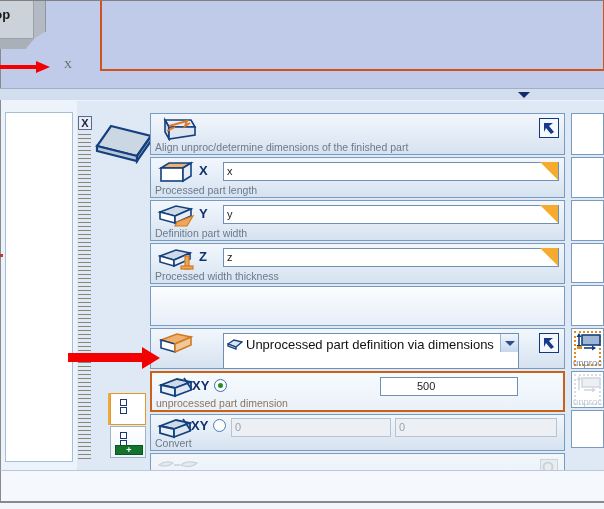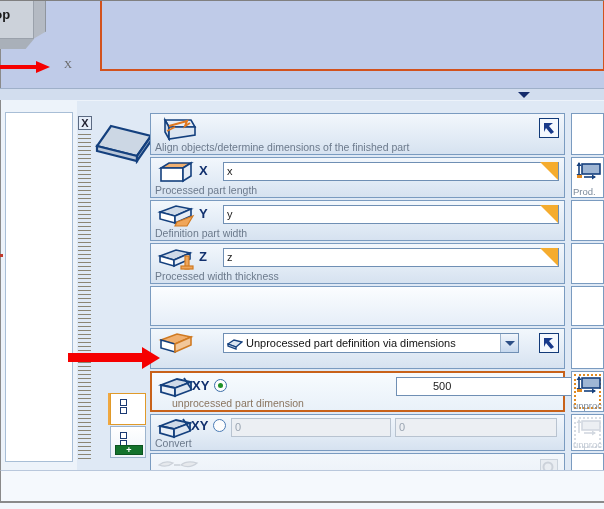--- a/index.html
+++ b/index.html
@@ -165,21 +165,21 @@
   .row-icon{position:absolute;left:6px;top:3px;width:40px;height:22px;}
   .axis-letter{
     position:absolute;left:48px;top:5px;font-size:13px;font-weight:bold;
     color:#11306e;font-family:"Liberation Sans",sans-serif;
   }
   .row-caption{
     position:absolute;left:4px;bottom:1px;font-size:10.5px;color:#6c7a8c;
     font-family:"Liberation Sans",sans-serif;white-space:nowrap;
   }
   .row-caption.dim{color:#aab6c4;}
-  .row-caption.sel-cap{color:#8a7560;margin-left:16px;}
+  .row-caption.sel-cap{color:#8a7560;}
 
   .txtfield{
     position:absolute;top:4px;height:19px;
     background:#ffffff;border:1px solid #6f8fb4;box-sizing:border-box;
     font-size:11px;color:#1a1a1a;padding:2px 0 0 3px;
     font-family:"Liberation Sans",sans-serif;overflow:hidden;
   }
   .txtfield.grey{background:#eceff3;border:1px solid #b8c3d0;color:#9aa5b2;}
   .corner-tri{
     position:absolute;right:0;top:0;width:0;height:0;
@@ -189,23 +189,23 @@
   
   .radio{
     position:absolute;width:13px;height:13px;border-radius:50%;
     border:1px solid #3b6ea8;background:#fdfdfd;box-sizing:border-box;cursor:pointer;
   }
   .radio .dot{position:absolute;left:3px;top:3px;width:5px;height:5px;border-radius:50%;background:#1f9128;}
   .radio.off{border-color:#4a7bb5;}
 
   
   .combo{
-    position:absolute;left:72px;top:4px;width:296px;height:20px;
+    position:absolute;left:72px;top:4px;width:296px;height:36px;
     background:#ffffff;border:1px solid #6f8fb4;box-sizing:border-box;
-    font-size:11px;color:#111;cursor:pointer;
+    font-size:13px;color:#111;cursor:pointer;
   }
   .combo .ctext{position:absolute;left:22px;top:3px;white-space:nowrap;}
   .combo .cicon{position:absolute;left:3px;top:4px;}
   .combo .carrow{
     position:absolute;right:0;top:0;width:18px;height:18px;
     background:linear-gradient(to bottom,#f1f6fc,#c6d8ee);
     border-left:1px solid #9db4cd;box-sizing:border-box;
   }
   .combo .carrow i{
     position:absolute;left:4px;top:7px;width:0;height:0;
@@ -318,21 +318,21 @@
           <polygon points="12,10 38,10 38,18 12,22" fill="#dde6f1" stroke="#14407e" stroke-width="1.6"></polygon>
           <path d="M12 9 L30 4 L28 9 L33 6" fill="none" stroke="#e07820" stroke-width="2"></path>
           <path d="M10 14 L18 10" stroke="#e07820" stroke-width="1.6"></path>
         </svg>
       </div>
       <div class="arrow-btn">
         <svg width="18" height="18" viewBox="0 0 18 18">
           <path d="M4 4 L13 4 L9 7 L14 13 L11 15 L6 9 L4 13 Z" fill="#17398a"></path>
         </svg>
       </div>
-      <div class="row-caption">Align objects/determine dimensions of the finished part</div>
+      <div class="row-caption">Align unproc/determine dimensions of the finished part</div>
     </div>
 
     <div class="row h-field">
       <div class="row-icon">
         <svg width="40" height="24" viewBox="0 0 40 24">
           <polygon points="4,7 26,7 34,2 12,2" fill="#f0b070" stroke="#14407e" stroke-width="1.6"></polygon>
           <rect x="4" y="7" width="22" height="13" fill="#ffffff" stroke="#14407e" stroke-width="1.6"></rect>
           <polygon points="26,7 34,2 34,15 26,20" fill="#e6edf6" stroke="#14407e" stroke-width="1.6"></polygon>
         </svg>
       </div>
@@ -408,21 +408,21 @@
           <polygon points="3,9 19,3 33,6 17,12" fill="#cfdae8" stroke="#14407e" stroke-width="1.8"></polygon>
           <polygon points="3,9 17,12 17,20 3,16" fill="#e9eff7" stroke="#14407e" stroke-width="1.8"></polygon>
           <polygon points="17,12 33,6 33,14 17,20" fill="#dde6f1" stroke="#14407e" stroke-width="1.8"></polygon>
           <line x1="26" y1="2" x2="34" y2="14" stroke="#14407e" stroke-width="1.8"></line>
         </svg>
       </div>
       <div class="axis-letter" style="left:40px;">XY</div>
       <div class="radio" style="left:62px;top:6px;">
         <div class="dot"></div>
       </div>
-      <div class="txtfield" style="left:244px;width:184px;padding-left:36px;">500</div>
+      <div class="txtfield" style="left:228px;width:138px;padding-left:36px;">500</div>
       <div class="row-caption sel-cap">unprocessed part dimension</div>
     </div>
 
     <div class="row h-off">
       <div class="row-icon">
         <svg width="40" height="24" viewBox="0 0 40 24">
           <polygon points="3,8 19,2 33,5 17,11" fill="#cfdae8" stroke="#14407e" stroke-width="1.8"></polygon>
           <polygon points="3,8 17,11 17,19 3,15" fill="#e9eff7" stroke="#14407e" stroke-width="1.8"></polygon>
           <polygon points="17,11 33,5 33,13 17,19" fill="#dde6f1" stroke="#14407e" stroke-width="1.8"></polygon>
           <line x1="26" y1="1" x2="34" y2="13" stroke="#14407e" stroke-width="1.8"></line>
@@ -448,34 +448,20 @@
           <circle cx="7" cy="7" r="4.5" fill="none" stroke="#ccd2da" stroke-width="2"></circle>
         </svg>
       </div>
       <div class="row-caption dim">Convert unprocessed part areas into 3D models</div>
     </div>
   </div>
 
   <div class="rcol">
     <div class="rbtn" style="height:42px;"></div>
 
-    <div class="rbtn" style="height:41px;">
-      <div class="rico">
-        <svg width="27" height="20" viewBox="0 0 27 20">
-          <rect x="7" y="2" width="18" height="10" fill="#9fb6d4" stroke="#16407d" stroke-width="1.6"></rect>
-          <line x1="4" y1="1" x2="4" y2="15" stroke="#16407d" stroke-width="1.6"></line>
-          <polygon points="4,0 1.5,4 6.5,4" fill="#16407d"></polygon>
-          <polygon points="4,16 1.5,12 6.5,12" fill="#16407d"></polygon>
-          <rect x="2" y="13" width="5" height="3" fill="#e08a22"></rect>
-          <line x1="9" y1="15" x2="20" y2="15" stroke="#16407d" stroke-width="1.6"></line>
-          <polygon points="21,15 17,12.5 17,17.5" fill="#16407d"></polygon>
-        </svg>
-      </div>
-      <div class="rlabel">Prod.</div>
-    </div>
 
     <div class="rbtn" style="height:41px;"></div>
     <div class="rbtn" style="height:41px;"></div>
     <div class="rbtn" style="height:40px;"></div>
     <div class="rbtn" style="height:41px;"></div>
 
     <div class="rbtn dashed" style="height:41px;">
       <div class="rico">
         <svg width="27" height="20" viewBox="0 0 27 20">
           <rect x="7" y="2" width="18" height="10" fill="#9fb6d4" stroke="#16407d" stroke-width="1.6"></rect>

